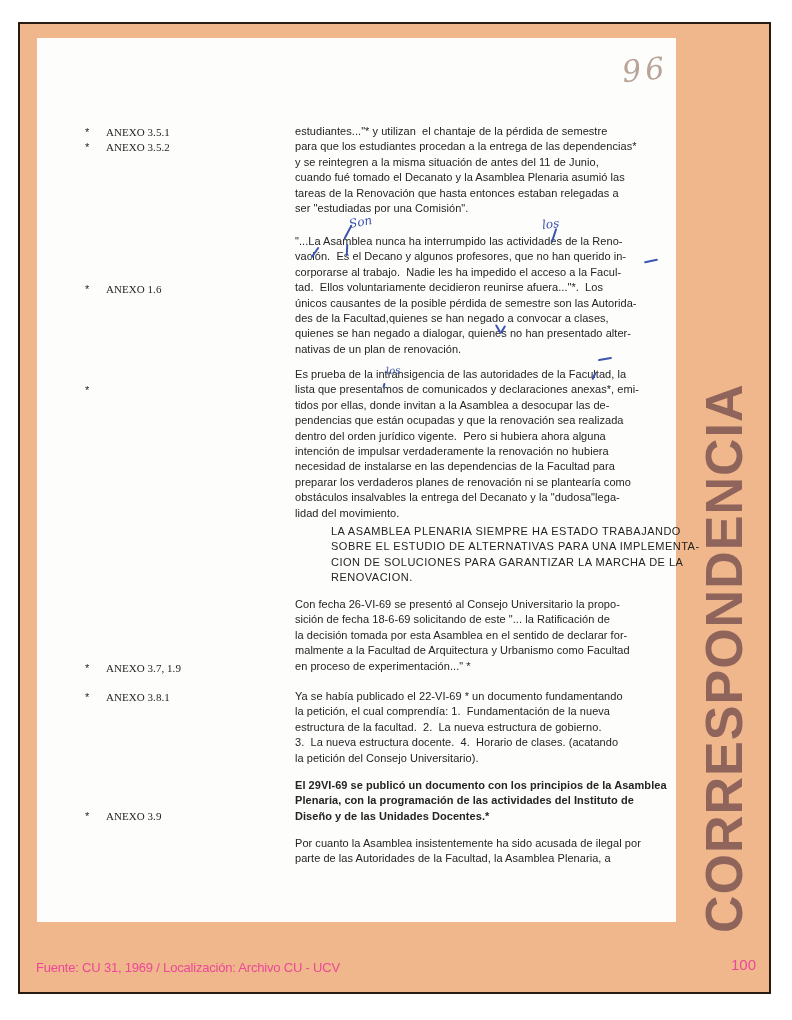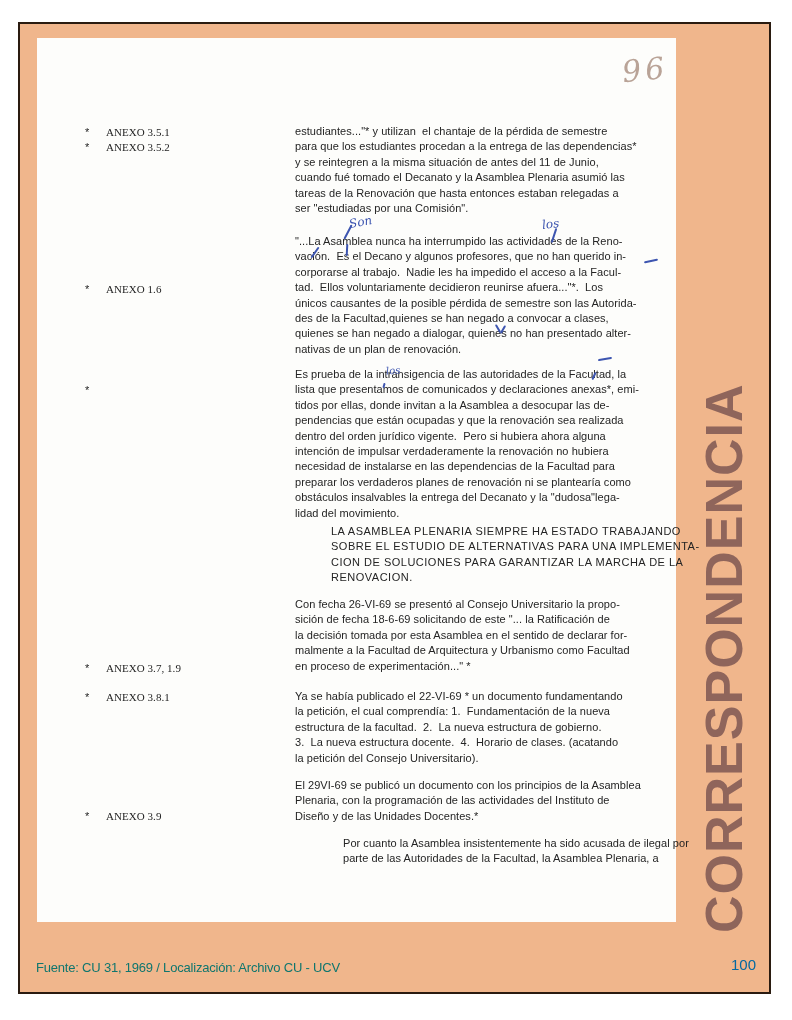--- a/index.html
+++ b/index.html
@@ -37,25 +37,25 @@
     transform:rotate(-6deg);letter-spacing:4px;opacity:0.9;
   }
   .mark{position:absolute;background:#3d55b0;border-radius:1px;}
   .vtitle{
     position:absolute;left:694px;top:933px;width:566px;height:62px;
     transform:rotate(-90deg);transform-origin:0 0;
     font-size:52px;font-weight:bold;letter-spacing:1px;color:#8f655b;
     font-family:"Liberation Sans",sans-serif;white-space:nowrap;
   }
   .footer-source{
-    position:absolute;left:36px;top:960px;font-size:13px;color:#0f766e;
+    position:absolute;left:36px;top:960px;font-size:13px;color:#ec4899;
     letter-spacing:-0.2px;
   }
   .footer-page{
-    position:absolute;right:36px;top:956px;font-size:15px;color:#0369a1;text-align:right;
+    position:absolute;right:36px;top:956px;font-size:15px;color:#ec4899;text-align:right;
   }
 </style>
 </head>
 <body>
 
 <div class="frame"></div>
 
 <div class="vtitle">CORRESPONDENCIA</div>
 
 <div class="sheet">
@@ -121,24 +121,24 @@
   <div class="para" style="top:559px;">Con fecha 26-VI-69 se presentó al Consejo Universitario la propo-
 sición de fecha 18-6-69 solicitando de este "... la Ratificación de
 la decisión tomada por esta Asamblea en el sentido de declarar for-
 malmente a la Facultad de Arquitectura y Urbanismo como Facultad
 en proceso de experimentación..." *</div>
   <div class="para" style="top:651px;">Ya se había publicado el 22-VI-69 * un documento fundamentando
 la petición, el cual comprendía: 1.  Fundamentación de la nueva
 estructura de la facultad.  2.  La nueva estructura de gobierno.
 3.  La nueva estructura docente.  4.  Horario de clases. (acatando
 la petición del Consejo Universitario).</div>
-  <div class="para" style="top:740px;">El 29VI-69 se publicó un documento con los principios de la Asamblea
+  <div class="para" style="top:740px;font-weight:bold;">El 29VI-69 se publicó un documento con los principios de la Asamblea
 Plenaria, con la programación de las actividades del Instituto de
 Diseño y de las Unidades Docentes.*</div>
-  <div class="para" style="top:798px;margin-left:48px;">Por cuanto la Asamblea insistentemente ha sido acusada de ilegal por
+  <div class="para" style="top:798px;">Por cuanto la Asamblea insistentemente ha sido acusada de ilegal por
 parte de las Autoridades de la Facultad, la Asamblea Plenaria, a</div>
 
   <div class="hand" style="left:312px;top:177px;transform:rotate(-10deg);">Son</div>
   <div class="hand" style="left:505px;top:179px;transform:rotate(-6deg);">los</div>
   <div class="hand" style="left:349px;top:327px;font-size:10px;transform:rotate(-5deg);">los</div>
 
   <div class="mark" style="left:310px;top:186px;width:2px;height:16px;transform:rotate(28deg);"></div>
   <div class="mark" style="left:516px;top:190px;width:2px;height:15px;transform:rotate(18deg);"></div>
   <div class="mark" style="left:277px;top:208px;width:2px;height:13px;transform:rotate(35deg);"></div>
   <div class="mark" style="left:309px;top:206px;width:2px;height:12px;transform:rotate(3deg);"></div>

